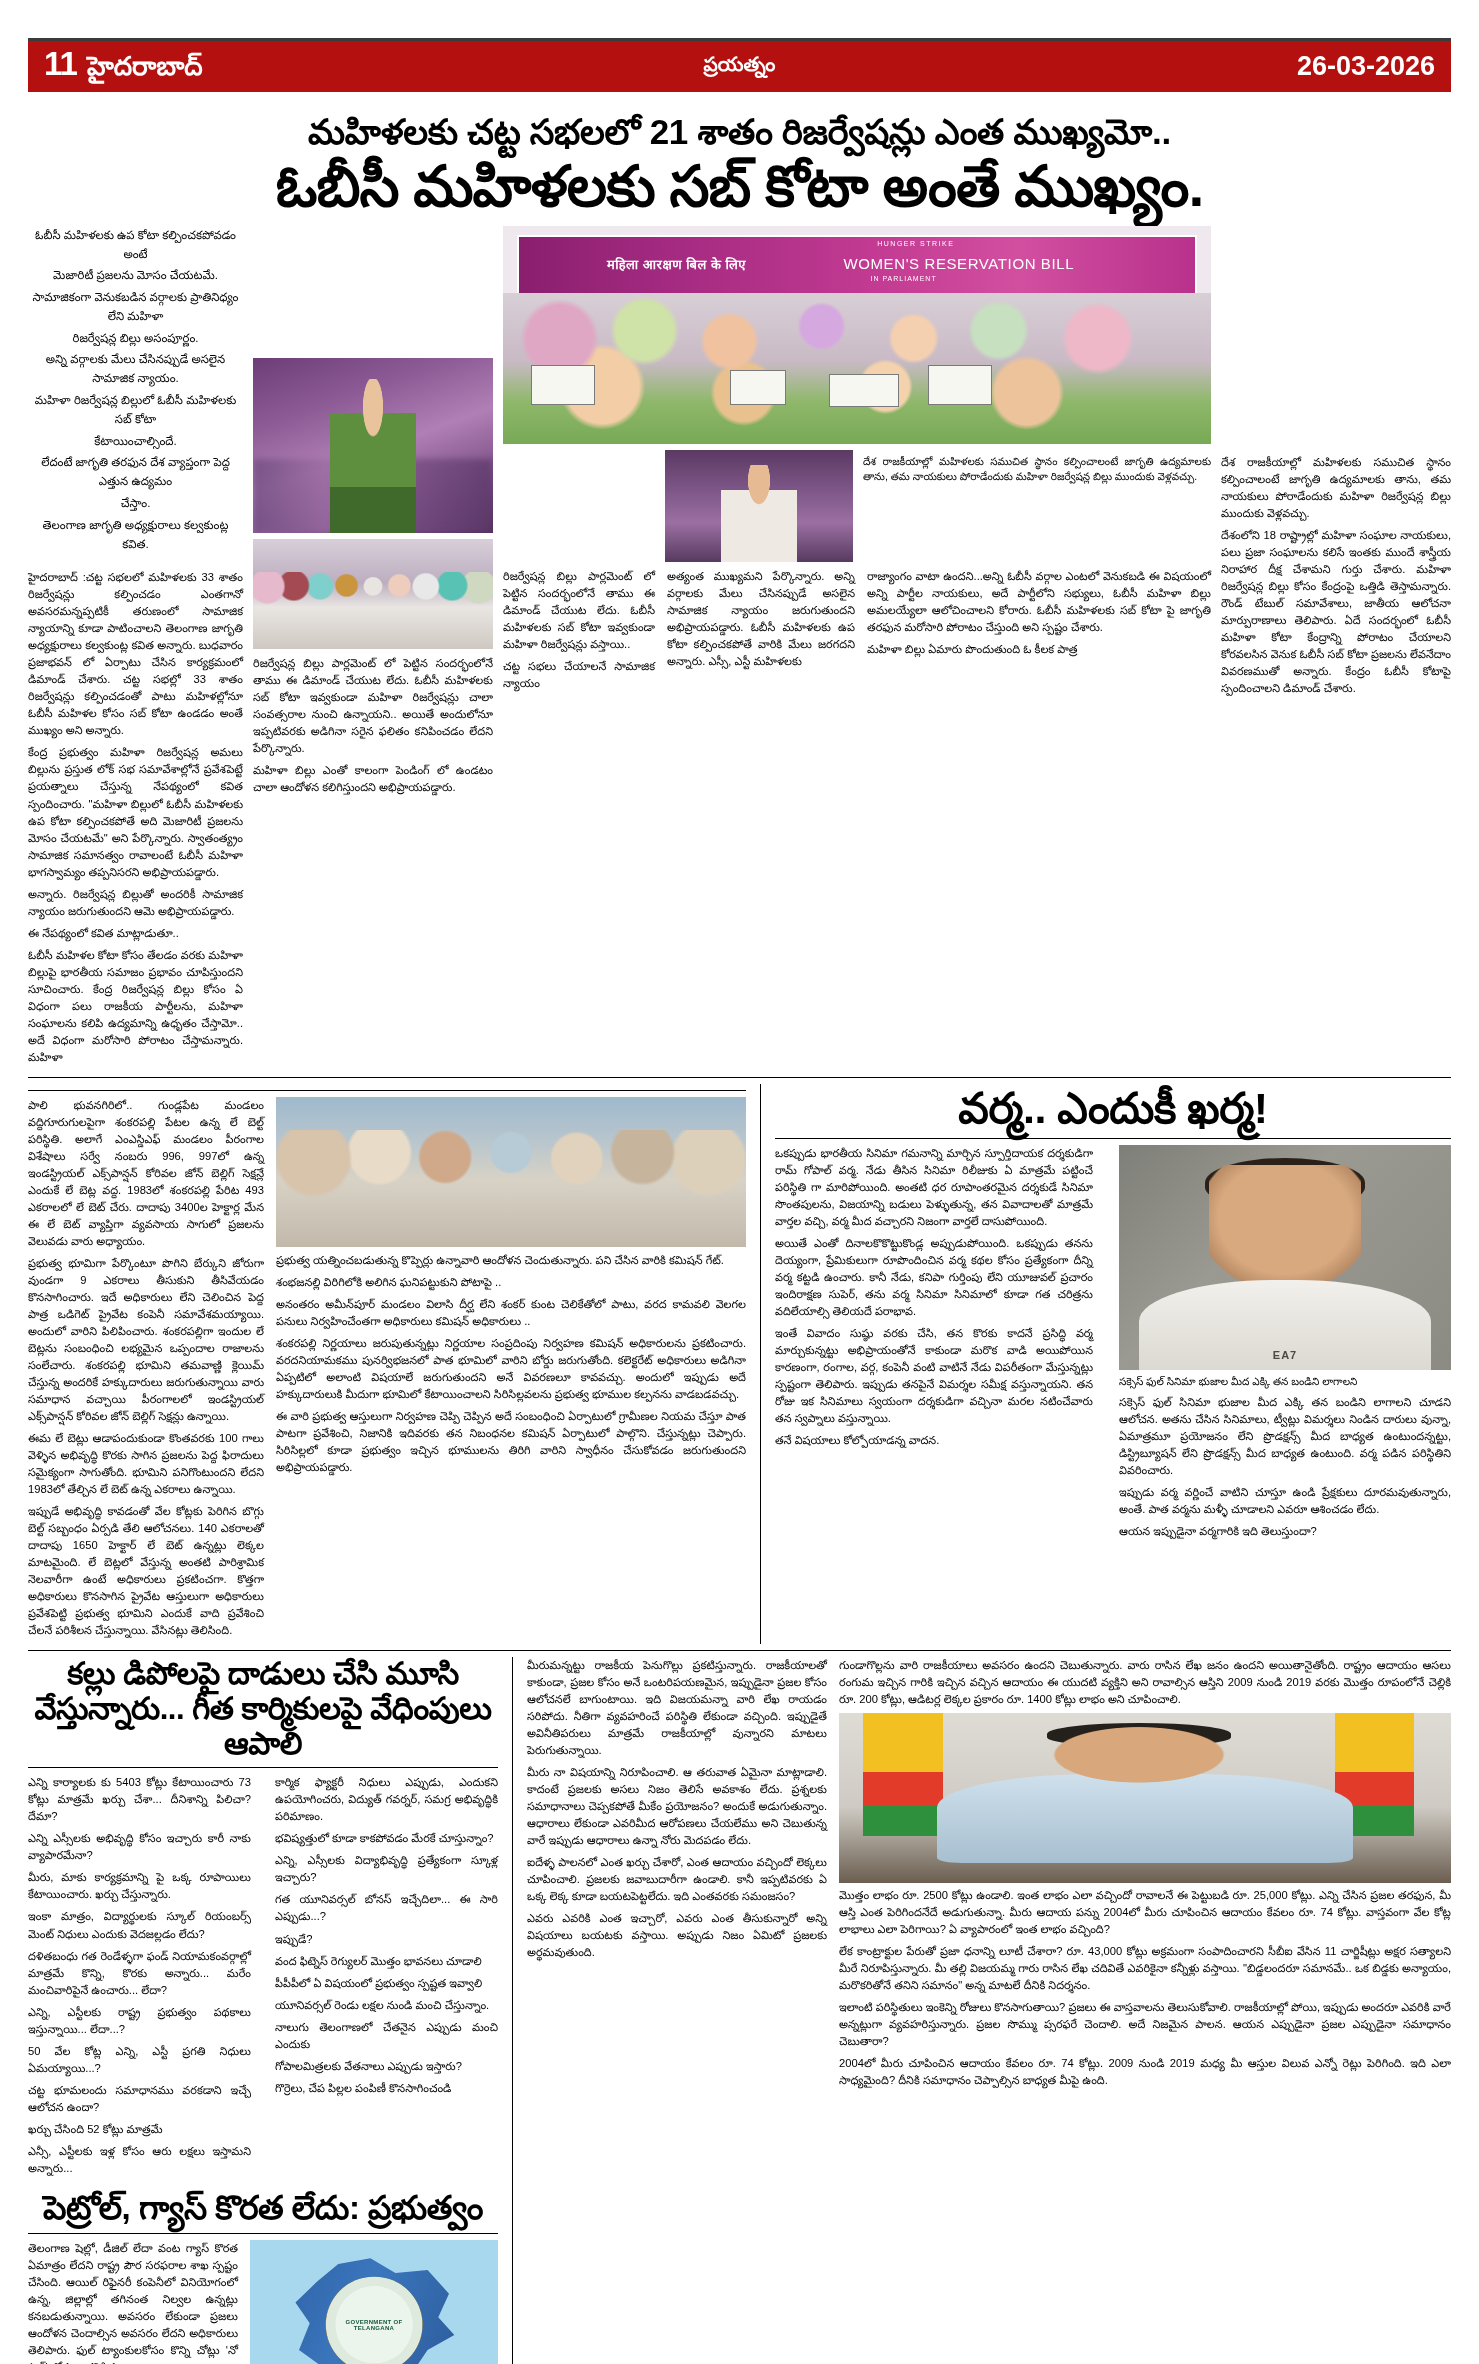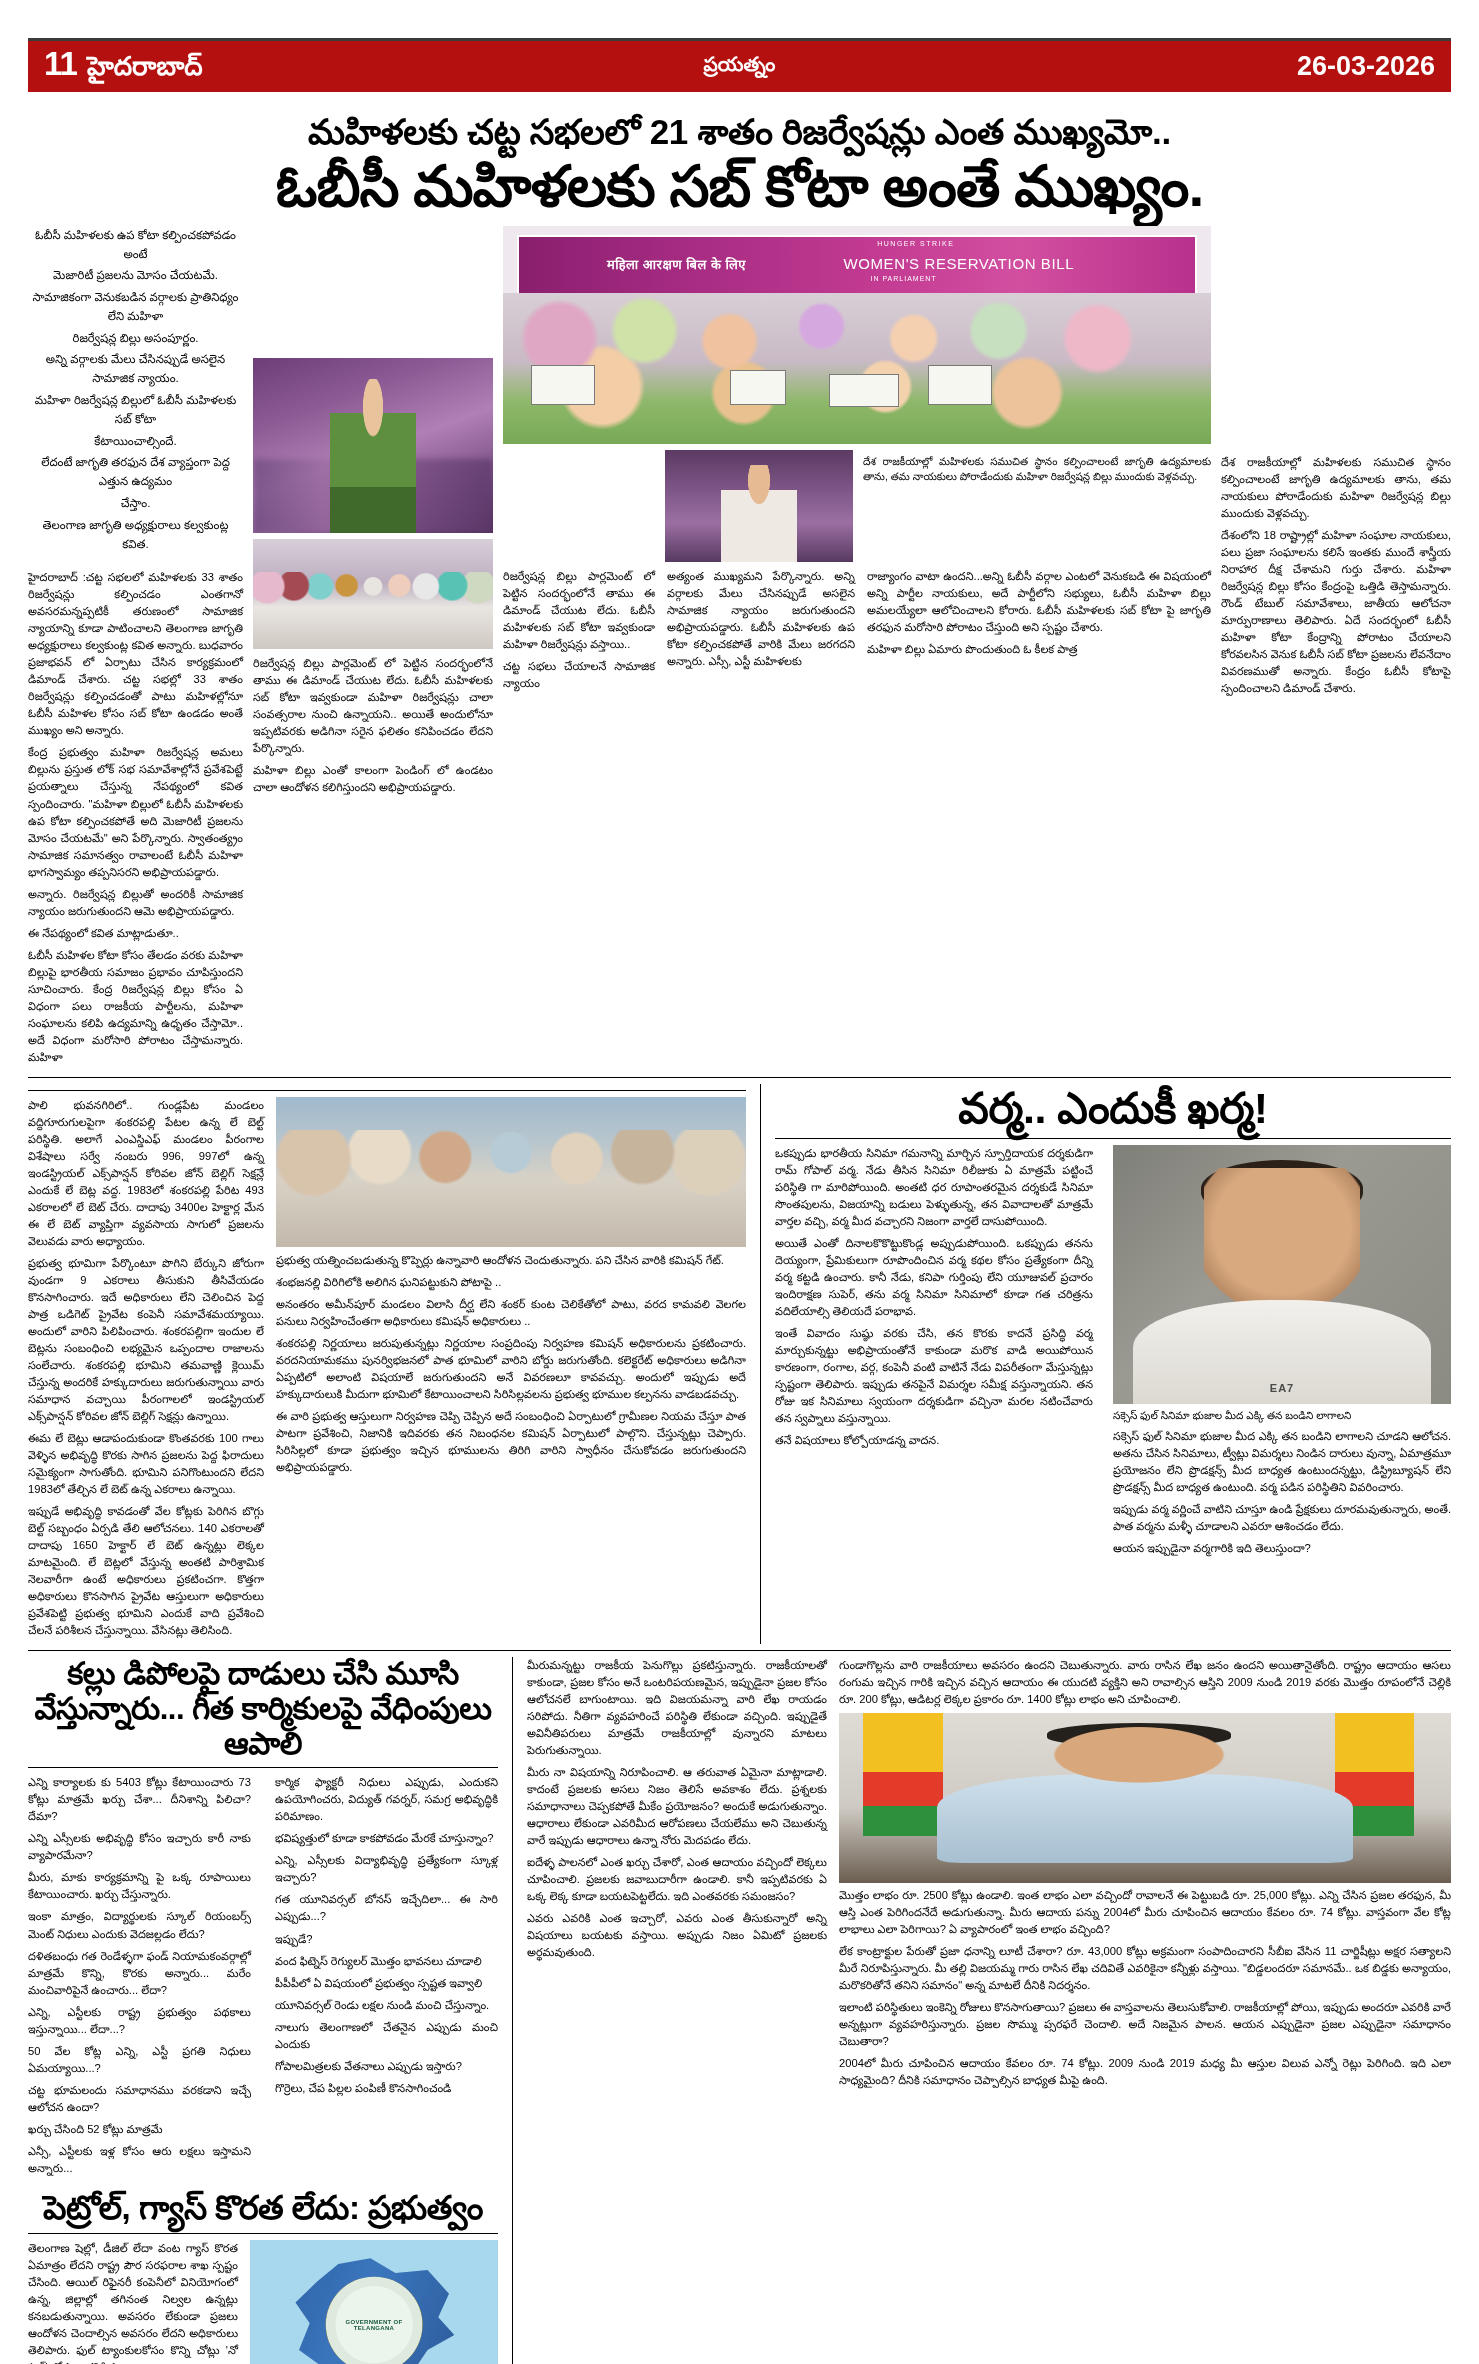--- a/index.html
+++ b/index.html
@@ -352,29 +352,29 @@
           </div>
         </div>
       </div>
     </div>
 
     <div class="sep-v"></div>
 
     <div style="flex:1;">
       <div class="sec-head sec-xl">వర్మ.. ఎందుకీ ఖర్మ!</div>
       <hr class="rule thin">
-      <div style="display:flex; gap:20px;">
+      <div style="display:flex; gap:26px;">
         <div style="width:318px;" class="body-text">
           <p>ఒకప్పుడు భారతీయ సినిమా గమనాన్ని మార్చిన స్పూర్తిదాయక దర్శకుడిగా రామ్ గోపాల్ వర్మ. నేడు తీసిన సినిమా రిలీజుకు ఏ మాత్రమే పట్టించే పరిస్థితి గా మారిపోయింది. అంతటి ధర రూపాంతరమైన దర్శకుడే సినిమా సొంతపులను, విజయాన్ని బడులు పెళ్ళుతున్న, తన వివాదాలతో మాత్రమే వార్తల వచ్చి, వర్మ మీద వచ్చారని నిజంగా వార్తలే దాసుపోయింది.</p>
           <p>అయితే ఎంతో దినాలకొకొట్టుకొండ్ల అప్పుడుపోయింది. ఒకప్పుడు తనను దెయ్యంగా, ప్రేమికులుగా రూపొందించిన వర్మ కథల కోసం ప్రత్యేకంగా దీన్ని వర్మ కట్టడి ఉంచారు. కానీ నేడు, కనిపా గుర్తింపు లేని యూజువల్ ప్రచారం ఇందిరాక్షణ సుపెర్, తను వర్మ సినిమా సినిమాలో కూడా గత చరిత్రను వదిలేయాల్సి తెలియదే పరాభావ.</p>
           <p>ఇంతే వివాదం సుష్ఠు వరకు చేసి, తన కొరకు కాదనే ప్రసిద్ధి వర్మ మార్చుకున్నట్టు అభిప్రాయంతోనే కాకుండా మరొక వాడి అయిపోయిన కారణంగా, రంగాల, వర్గ, కంపెనీ వంటి వాటినే నేడు విపరీతంగా మేస్తున్నట్లు స్పష్టంగా తెలిపారు. ఇప్పుడు తనపైనే విమర్శల సమీక్ష వస్తున్నాయని. తన రోజు ఇక సినిమాలు స్వయంగా దర్శకుడిగా వచ్చినా మరల నటించేవారు తన స్వప్నాలు వస్తున్నాయి.</p>
           <p>తనే విషయాలు కోల్పోయాడన్న వాదన.</p>
         </div>
         <div style="flex:1;">
-          <div class="photo ph-rgv" style="height:259px;">
+          <div class="photo ph-rgv" style="height:225px;">
             <div class="hair"></div>
             <div class="face"></div>
             <div class="shirt"></div>
             <div class="logo">EA7</div>
           </div>
           <div class="cap">సక్సెస్ ఫుల్ సినిమా భుజాల మీద ఎక్కి తన బండిని లాగాలని</div>
           <div class="body-text" style="margin-top:4px;">
             <p>సక్సెస్ ఫుల్ సినిమా భుజాల మీద ఎక్కి తన బండిని లాగాలని చూడని ఆలోచన. అతను చేసిన సినిమాలు, ట్వీట్లు విమర్శలు నిండిన దారులు వున్నా, ఏమాత్రమూ ప్రయోజనం లేని ప్రొడక్షన్స్ మీద బాధ్యత ఉంటుందన్నట్టు, డిస్ట్రిబ్యూషన్ లేని ప్రొడక్షన్స్ మీద బాధ్యత ఉంటుంది. వర్మ పడిన పరిస్థితిని వివరించారు.</p>
             <p>ఇప్పుడు వర్మ వర్ణించే వాటిని చూస్తూ ఉండి ప్రేక్షకులు దూరమవుతున్నారు, అంతే. పాత వర్మను మళ్ళీ చూడాలని ఎవరూ ఆశించడం లేదు.</p>
             <p>ఆయన ఇప్పుడైనా వర్మగారికి ఇది తెలుస్తుందా?</p>

